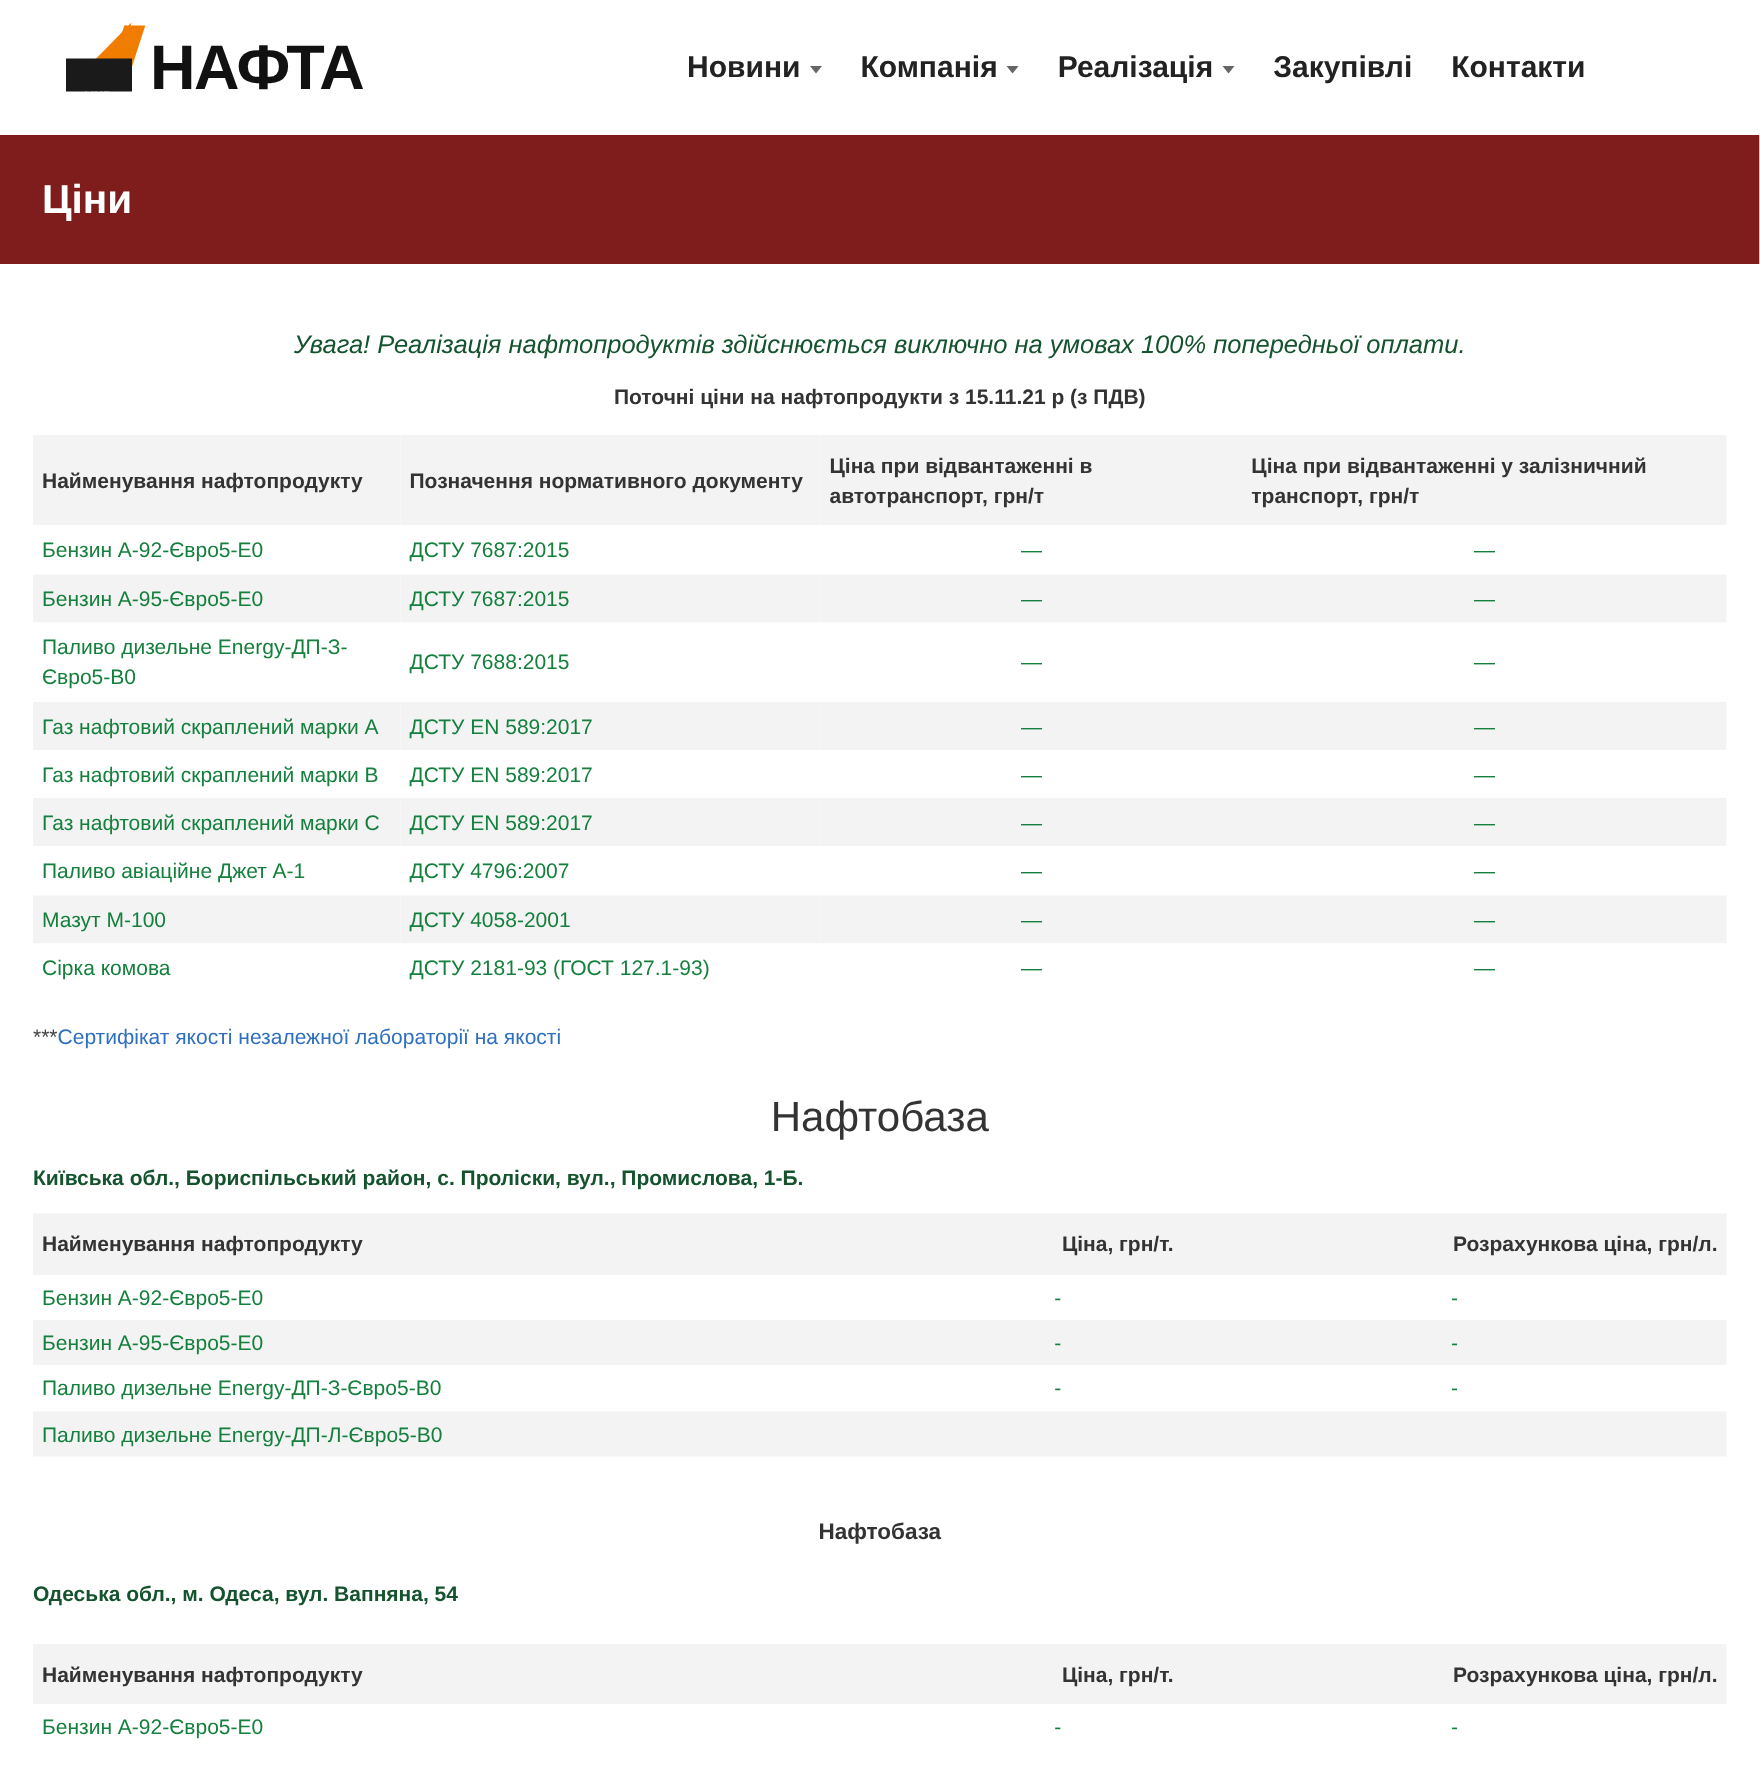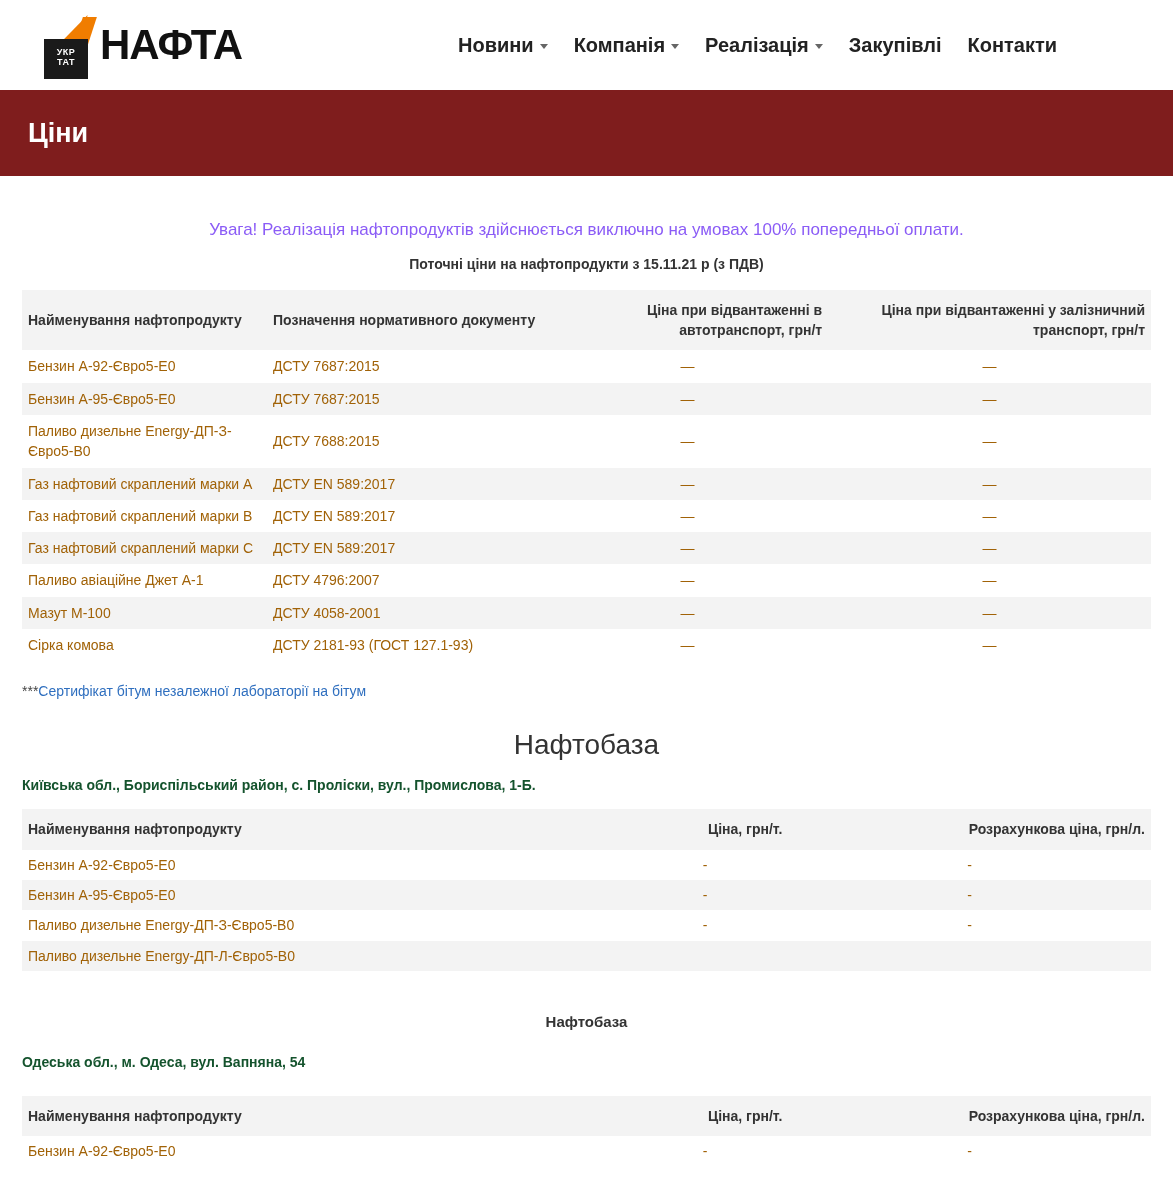--- a/index.html
+++ b/index.html
@@ -49,28 +49,28 @@
     width: 14px;
     height: 30px;
     background: #f07d00;
     transform: skewX(-18deg);
   }
   .logo-badge {
     position: absolute;
     left: 6px;
     top: 24px;
     width: 44px;
-    height: 40px;
+    height: 22px;
     background: #1a1a1a;
     color: #ffffff;
     font-size: 9px;
     font-weight: bold;
     line-height: 10px;
     text-align: center;
-    padding-top: 8px;
+    padding-top: 20px;
     letter-spacing: .5px;
   }
   .logo-text {
     font-size: 42px;
     font-weight: bold;
     color: #111111;
     letter-spacing: -1px;
     margin-left: -4px;
   }
 
@@ -113,24 +113,25 @@
     font-weight: bold;
     color: #ffffff;
   }
 
   
   .content {
     padding: 0 22px;
   }
   .notice {
     text-align: center;
-    color: #8b5cf6;
+    color: #14532d;
     font-size: 17px;
     margin: 42px 0 12px 0;
     line-height: 1.4;
+    font-style: italic;
   }
   .subnotice {
     text-align: center;
     color: #333333;
     font-size: 14px;
     font-weight: bold;
     margin: 14px 0 18px 0;
   }
 
   table {
@@ -142,31 +143,31 @@
     background: #f3f3f3;
     font-weight: bold;
     color: #333333;
     text-align: left;
     padding: 10px 6px;
     vertical-align: middle;
     line-height: 1.45;
   }
   table td {
     padding: 6px 6px;
-    color: #a16207;
+    color: #15803d;
     vertical-align: middle;
     line-height: 1.45;
   }
   tbody tr:nth-child(odd) { background: #ffffff; }
   tbody tr:nth-child(even) { background: #f3f3f3; }
 
   .main-table th:nth-child(1) { width: 245px; }
   .main-table th:nth-child(2) { width: 280px; }
   .main-table th:nth-child(3),
-  .main-table th:nth-child(4) { text-align: right; }
+  .main-table th:nth-child(4) { text-align: left; }
   .main-table td:nth-child(3),
   .main-table td:nth-child(4) { text-align: center; }
 
   .cert-link {
     margin: 22px 0 0 0;
     font-size: 14px;
     color: #444444;
   }
   .cert-link a {
     color: #2f6fbf;
@@ -309,21 +310,21 @@
       <tr>
         <td>Сірка комова</td>
         <td>ДСТУ 2181-93 (ГОСТ 127.1-93)</td>
         <td>—</td>
         <td>—</td>
       </tr>
     </tbody>
   </table>
 
   <p class="cert-link">
-    <span>***</span><a href="#">Сертифікат бітум незалежної лабораторії на бітум</a>
+    <span>***</span><a href="#">Сертифікат якості незалежної лабораторії на якості</a>
   </p>
 
   <h2 class="depot-title">Нафтобаза</h2>
   <p class="depot-address">Київська обл., Бориспільський район, с. Проліски, вул., Промислова, 1-Б.</p>
 
   <table class="depot-table">
     <thead>
       <tr>
         <th>Найменування нафтопродукту</th>
         <th>Ціна, грн/т.</th>

